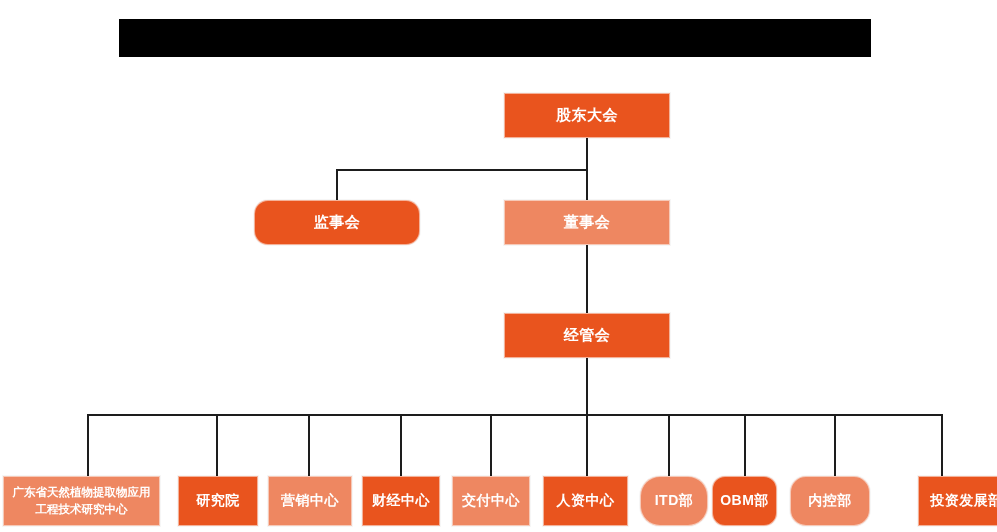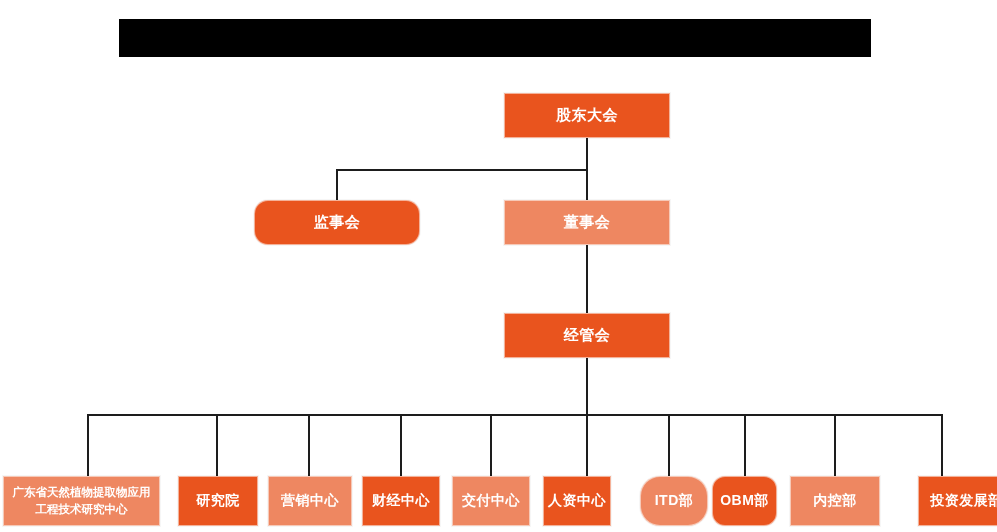--- a/index.html
+++ b/index.html
@@ -129,33 +129,33 @@
   </div>
 
   <div class="node tone-dark sz-leaf" style="left:362px; top:476px; width:78px; height:50px;">
     <span class="label">财经中心</span>
   </div>
 
   <div class="node tone-light sz-leaf" style="left:452px; top:476px; width:78px; height:50px;">
     <span class="label">交付中心</span>
   </div>
 
-  <div class="node tone-dark sz-leaf" style="left:543px; top:476px; width:68px; height:50px;">
+  <div class="node tone-dark sz-leaf" style="left:543px; top:476px; width:85px; height:50px;">
     <span class="label">人资中心</span>
   </div>
 
   <div class="node tone-light sz-leaf" style="left:640px; top:476px; width:68px; height:50px;border-radius:20px;">
     <span class="label">ITD部</span>
   </div>
 
   <div class="node tone-dark sz-leaf" style="left:712px; top:476px; width:65px; height:50px;border-radius:13px;">
     <span class="label">OBM部</span>
   </div>
 
-  <div class="node tone-light sz-leaf" style="left:790px; top:476px; width:90px; height:50px;">
+  <div class="node tone-light sz-leaf" style="left:790px; top:476px; width:80px; height:50px;border-radius:16px;">
     <span class="label">内控部</span>
   </div>
 
   <div class="node tone-dark sz-leaf" style="left:893px; top:476px; width:97px; height:50px;margin-left:25px;">
     <span class="label">投资发展部</span>
   </div>
 
 </div>
 
 </body></html>

